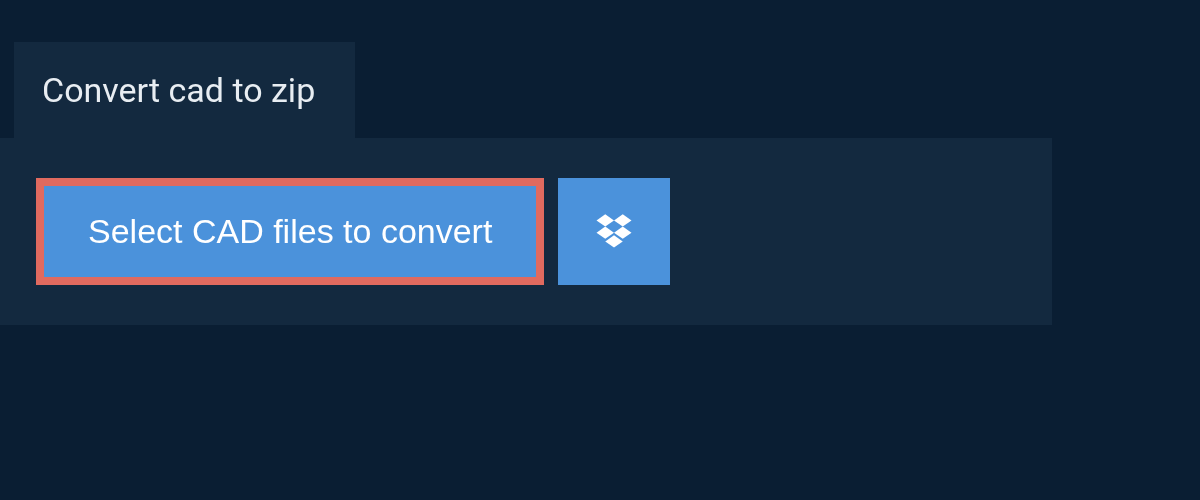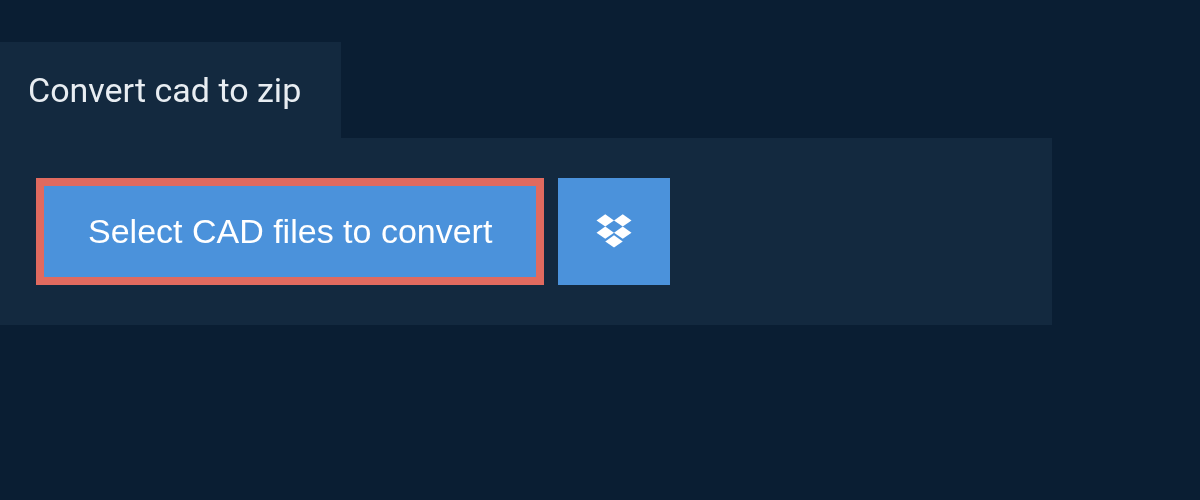--- a/index.html
+++ b/index.html
@@ -12,21 +12,21 @@
       height: 500px;
       background: #0a1e33;
       font-family: -apple-system, BlinkMacSystemFont, "Segoe UI", Roboto, Helvetica, Arial, sans-serif;
       overflow: hidden;
     }
     .tab-container {
       background: #13293f;
       display: inline-block;
       padding: 28px 40px 28px 28px;
       margin-top: 42px;
-      margin-left: 0;
+      margin-left: 14px;
     }
     .tab-title {
       color: #e8edf2;
       font-size: 34px;
       font-weight: 400;
     }
     .panel {
       background: #13293f;
       padding: 40px 36px;
       width: 1052px;

